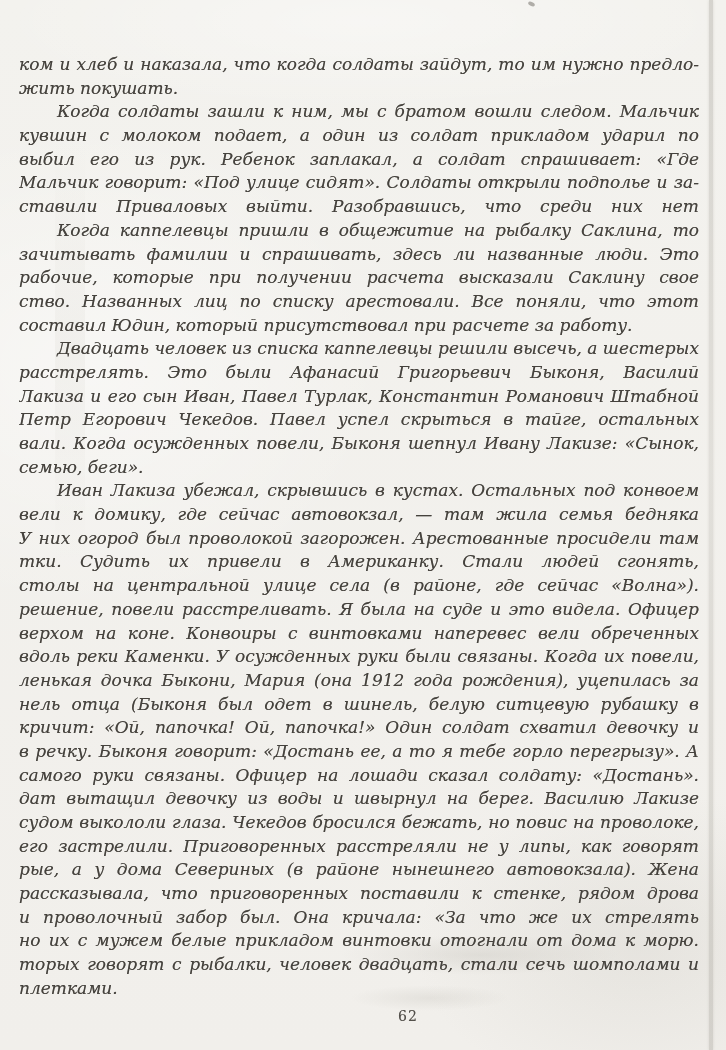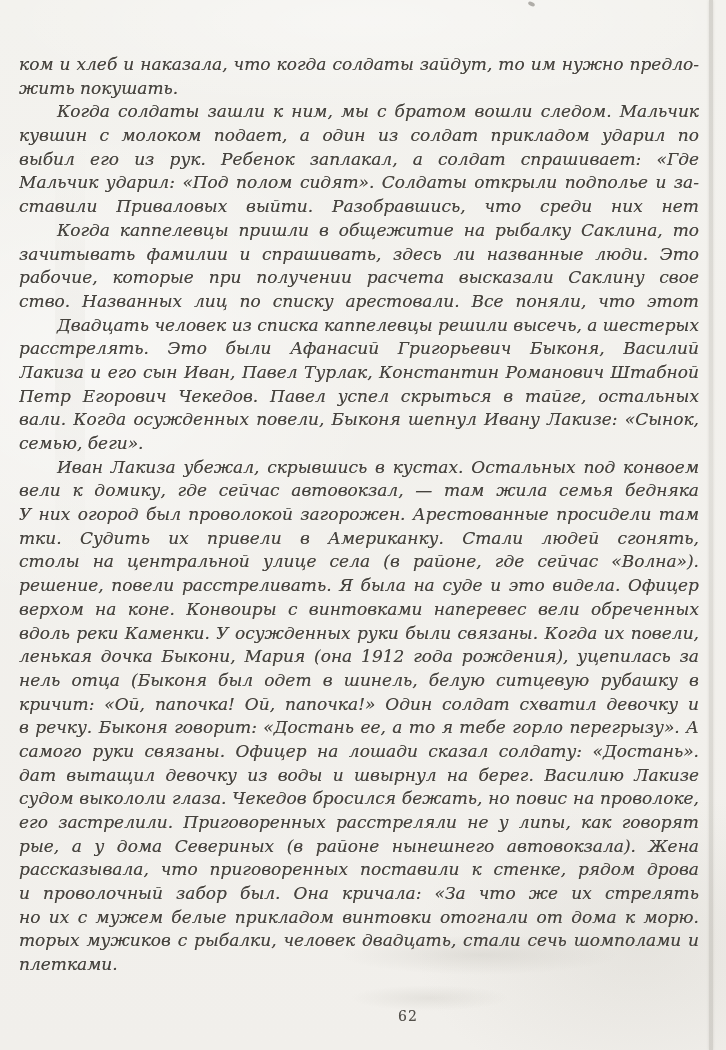--- a/index.html
+++ b/index.html
@@ -99,29 +99,30 @@
 
   <div class="para">
     <div class="ln">ком и хлеб и наказала, что когда солдаты зайдут, то им нужно предло-</div>
     <div class="ln end">жить покушать.</div>
   </div>
 
   <div class="para">
     <div class="ln ind">Когда солдаты зашли к ним, мы с братом вошли следом. Мальчик им</div>
     <div class="ln">кувшин с молоком подает, а один из солдат прикладом ударил по кувшину и</div>
     <div class="ln">выбил его из рук. Ребенок заплакал, а солдат спрашивает: «Где родители?»</div>
-    <div class="ln">Мальчик ударил: «Под полом сидят». Солдаты открыли подполье и за-</div>
+    <div class="ln">Мальчик говорит: «Под улице сидят». Солдаты открыли подполье и за-</div>
     <div class="ln">ставили Приваловых выйти. Разобравшись, что среди них нет партизан,</div>
   </div>
 
   <div class="para">
     <div class="ln ind">Когда каппелевцы пришли в общежитие на рыбалку Саклина, то стали</div>
     <div class="ln">зачитывать фамилии и спрашивать, здесь ли названные люди. Это были</div>
     <div class="ln">рабочие, которые при получении расчета высказали Саклину свое недоволь-</div>
     <div class="ln">ство. Названных лиц по списку арестовали. Все поняли, что этот список</div>
+    <div class="ln end">составил Юдин, который присутствовал при расчете за работу.</div>
   </div>
 
   <div class="para">
     <div class="ln ind">Двадцать человек из списка каппелевцы решили высечь, а шестерых</div>
     <div class="ln">расстрелять. Это были Афанасий Григорьевич Быконя, Василий Иванович</div>
     <div class="ln">Лакиза и его сын Иван, Павел Турлак, Константин Романович Штабной и</div>
     <div class="ln">Петр Егорович Чекедов. Павел успел скрыться в тайге, остальных аресто-</div>
     <div class="ln">вали. Когда осужденных повели, Быконя шепнул Ивану Лакизе: «Сынок, ты</div>
     <div class="ln end">семью, беги».</div>
   </div>
@@ -140,19 +141,19 @@
     <div class="ln">кричит: «Ой, папочка! Ой, папочка!» Один солдат схватил девочку и бросил</div>
     <div class="ln">в речку. Быконя говорит: «Достань ее, а то я тебе горло перегрызу». А у</div>
     <div class="ln">самого руки связаны. Офицер на лошади сказал солдату: «Достань». Сол-</div>
     <div class="ln">дат вытащил девочку из воды и швырнул на берег. Василию Лакизе перед</div>
     <div class="ln">судом выкололи глаза. Чекедов бросился бежать, но повис на проволоке, и</div>
     <div class="ln">его застрелили. Приговоренных расстреляли не у липы, как говорят некото-</div>
     <div class="ln">рые, а у дома Севериных (в районе нынешнего автовокзала). Жена Северина</div>
     <div class="ln">рассказывала, что приговоренных поставили к стенке, рядом дрова лежали</div>
     <div class="ln">и проволочный забор был. Она кричала: «За что же их стрелять будете?!»,</div>
     <div class="ln">но их с мужем белые прикладом винтовки отогнали от дома к морю. Неко-</div>
-    <div class="ln">торых мужиков с рыбалки, человек двадцать, стали сечь шомполами и</div>
+    <div class="ln">торых говорят с рыбалки, человек двадцать, стали сечь шомполами и</div>
     <div class="ln end">плетками.</div>
   </div>
 
 </div>
 
 <div class="page-number">62</div>
 
 </body></html>

